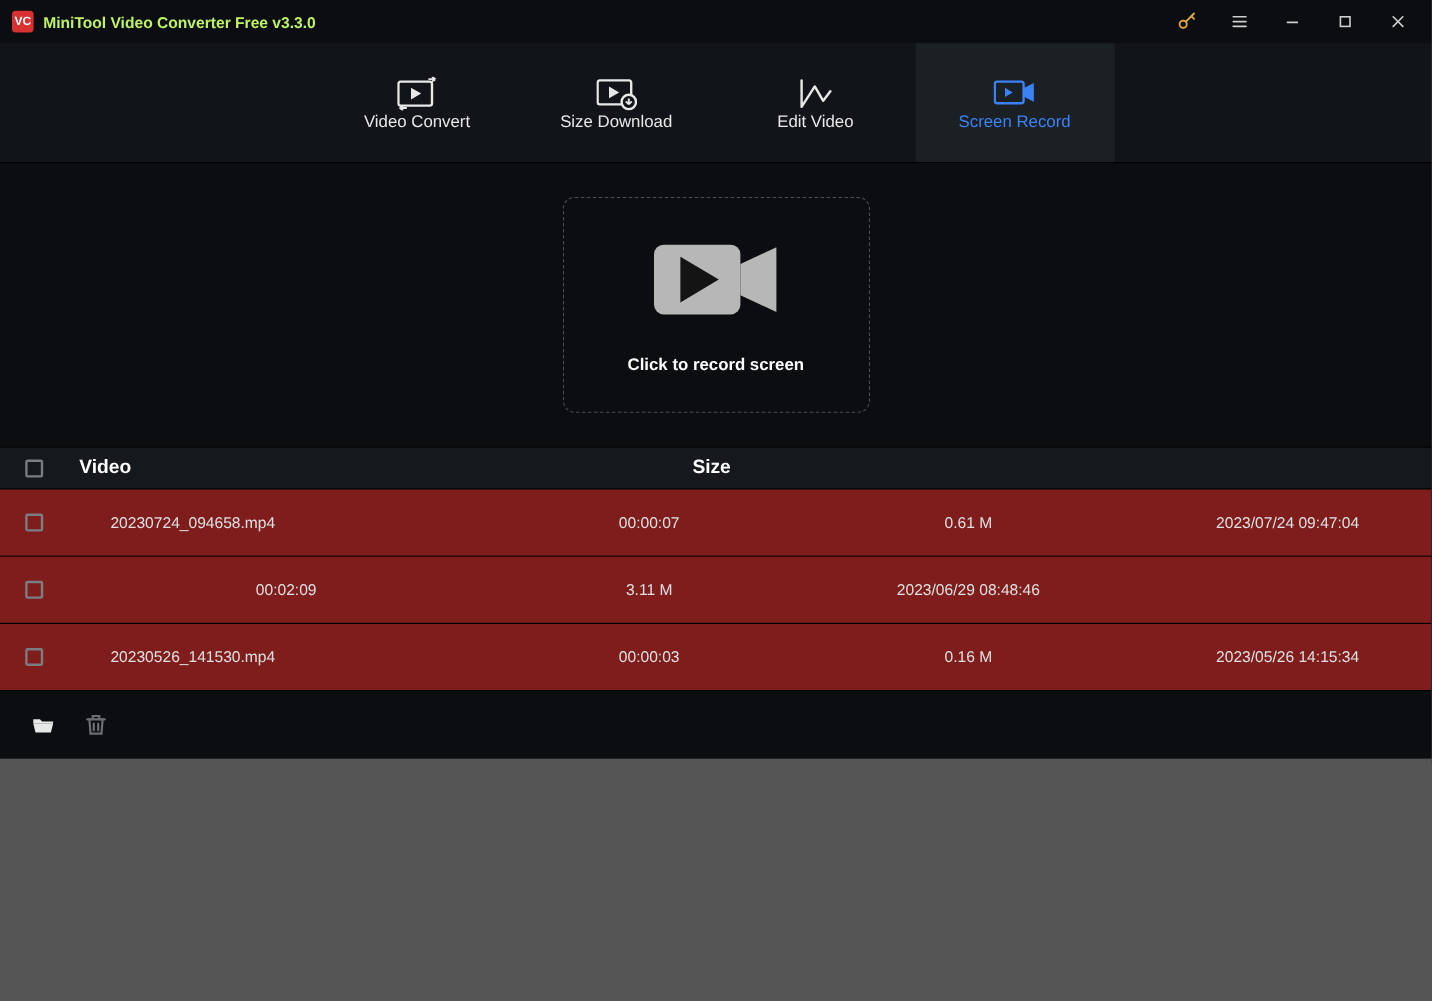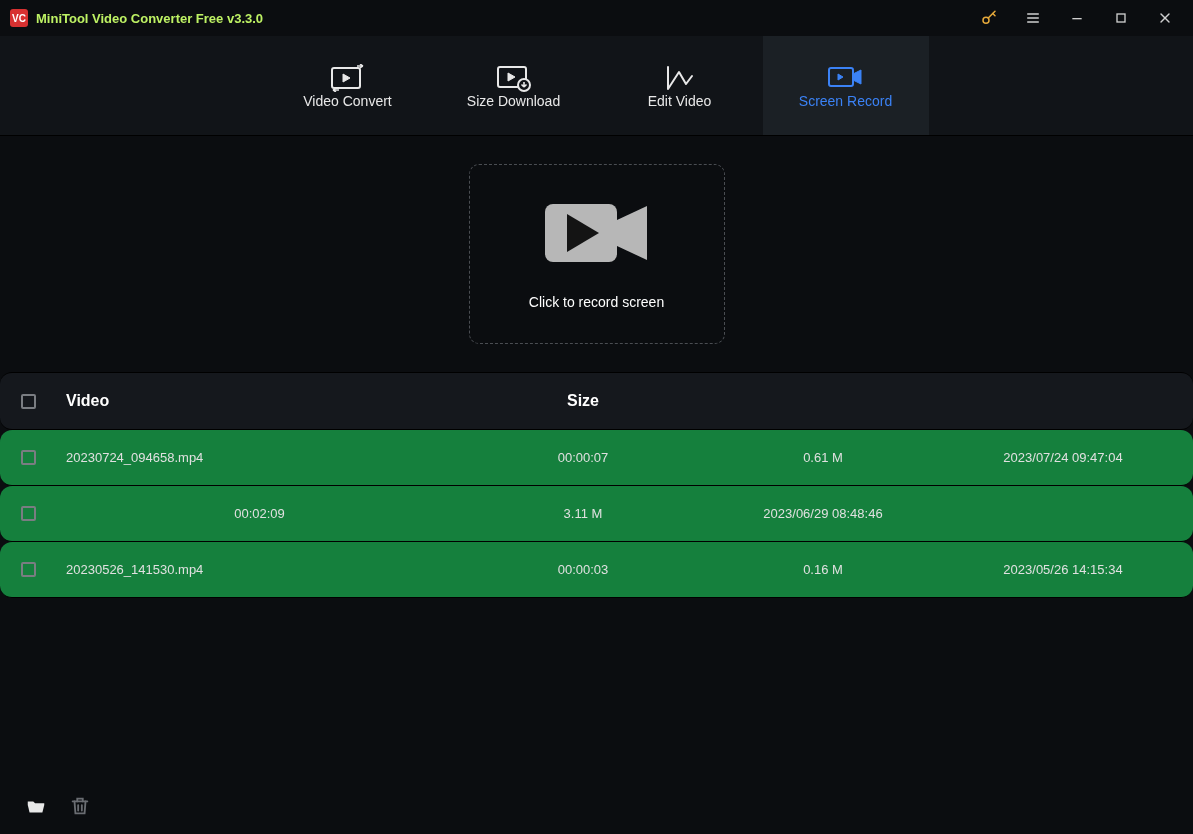--- a/index.html
+++ b/index.html
@@ -1,18 +1,18 @@
 <!DOCTYPE html>
 <html><head>
 <meta charset="utf-8">
 <style>
   * { box-sizing: border-box; margin: 0; padding: 0; }
   html, body { width: 1193px; height: 834px; background: #555; font-family: "Segoe UI", Arial, sans-serif; }
   .window {
-    width: 1193px; height: 834px;
+    width: 1193px; height: 632px;
     background: #0b0d10;
     display: flex; flex-direction: column;
     color: #e8e8e8;
     position: relative;
   }
   
   .titlebar {
     height: 36px;
     display: flex; align-items: center;
     padding: 0 6px 0 10px;
@@ -60,44 +60,42 @@
     height: 236px;
     display: flex; align-items: center; justify-content: center;
     background: #0b0d10;
   }
   .record-card {
     width: 256px; height: 180px;
     border: 1px dashed #4a4d52; border-radius: 10px;
     display: flex; flex-direction: column; align-items: center; justify-content: center;
     gap: 22px; cursor: pointer;
   }
-  .record-card .rec-label { font-size: 14px; font-weight: 400; color: #fff; }
+  .record-card .rec-label { font-size: 14px; font-weight: 700; color: #fff; }
 
   
   .table { flex: 1; display: flex; flex-direction: column; background: #0b0d10; overflow: hidden; }
   .thead, .trow {
     display: grid;
     grid-template-columns: 56px 1fr 240px 240px 240px;
     align-items: center;
-    padding-right: 10px;
-    border-radius: 12px;
   }
   .thead {
     height: 58px;
     background: #15181d;
     border-top: 1px solid #000;
     border-bottom: 1px solid #000;
     font-size: 16px; font-weight: 600; color: #fff;
   }
   .thead .col-video { text-align: left; }
   .trow {
     height: 56px;
-    background: #15803d;
+    background: #7f1d1d;
     border-bottom: 1px solid #000;
-    font-size: 13px; color: #e0e0e0;
+    font-size: 13px; color: #e0e0e0; gap: 26px;
   }
   .col-check { display: flex; justify-content: center; }
   .col-video { padding-left: 10px; text-align: left; }
   .col-duration, .col-size, .col-date { text-align: center; }
   .tbody { display: flex; flex-direction: column; }
 
   .chk {
     width: 15px; height: 15px;
     border: 2px solid #7a7d82; border-radius: 2px;
     background: transparent; cursor: pointer;

